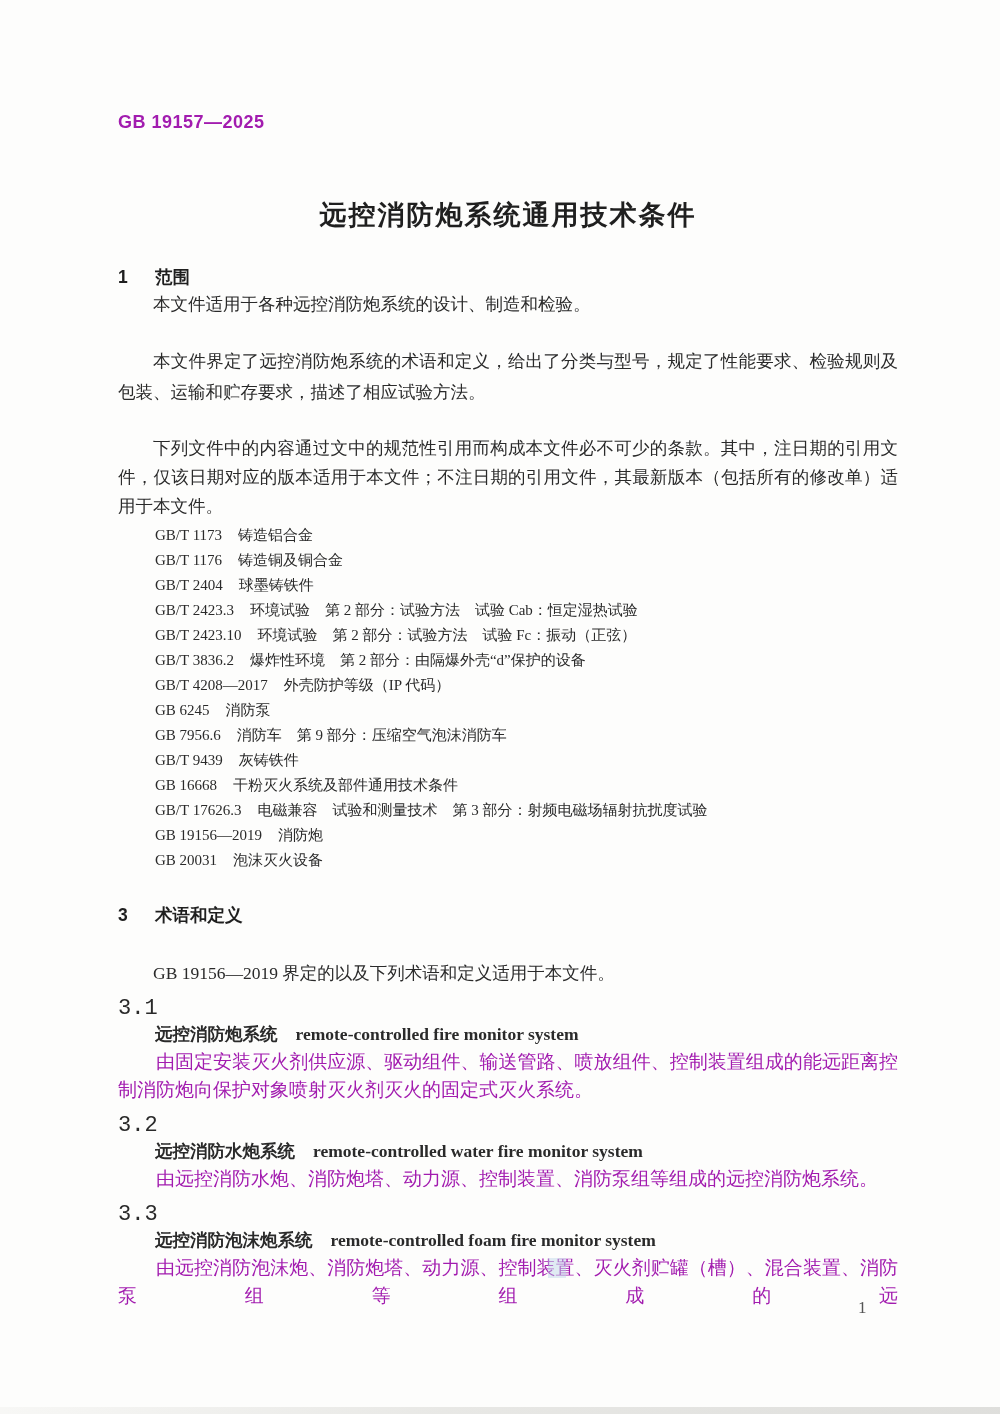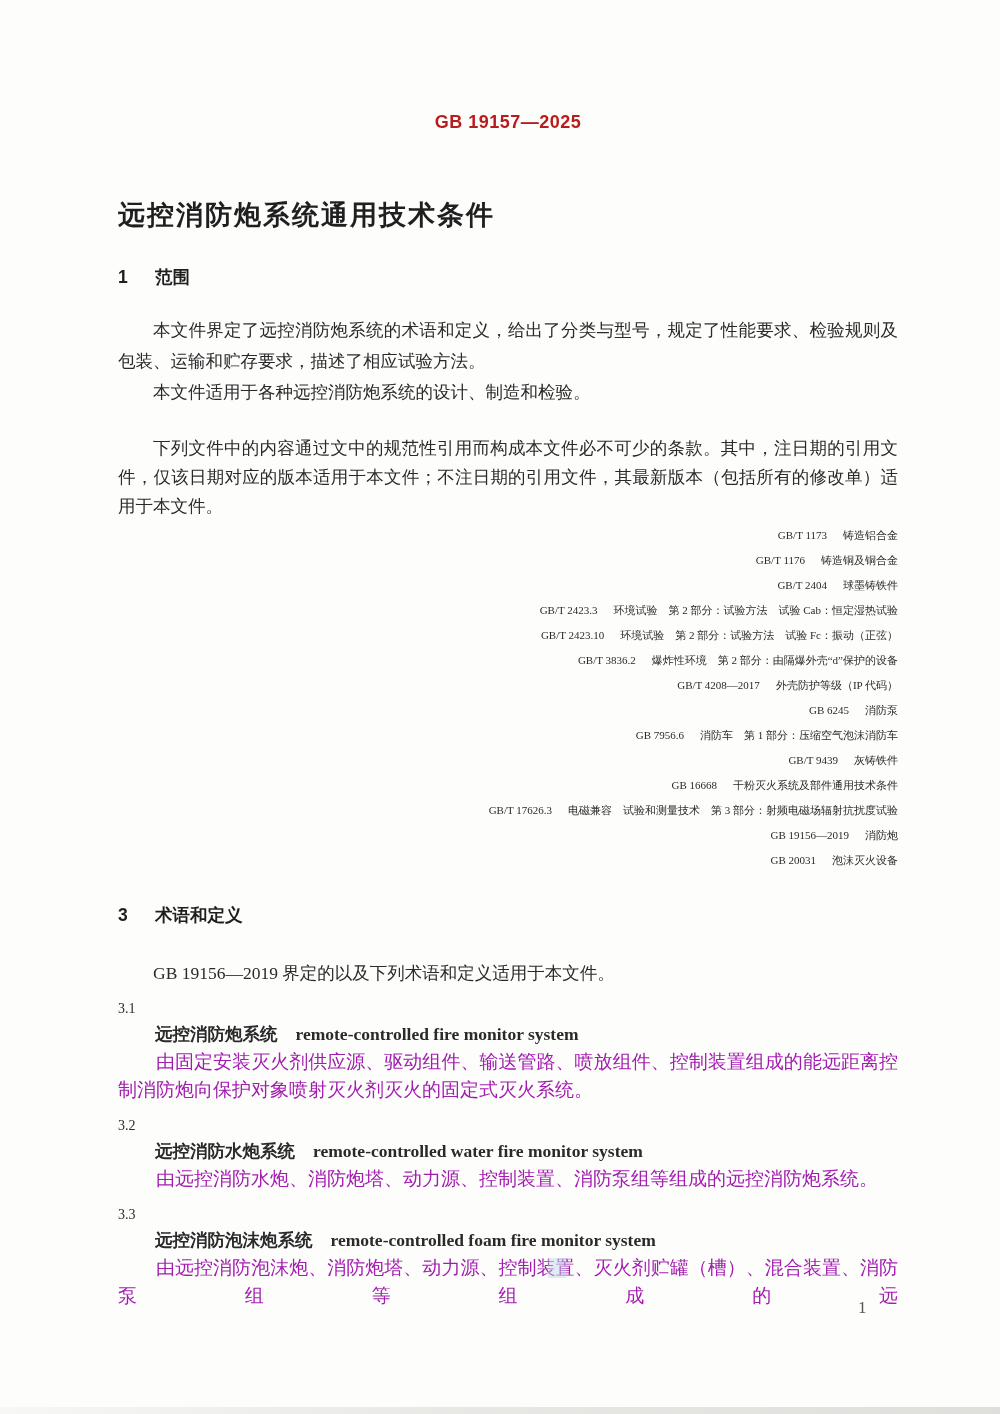--- a/index.html
+++ b/index.html
@@ -9,28 +9,28 @@
     width:1000px;height:1414px;
     background:#fdfdfc;
     color:#2a2a2a;
     font-family:"Liberation Serif", serif;
     overflow:hidden;
   }
   .content{position:absolute;left:118px;top:0;width:780px;}
 
   .doc-number{
     margin-top:112px;
-    text-align:center;
+    text-align:left;
     font-family:"Liberation Sans", sans-serif;
     font-weight:700;font-size:18px;letter-spacing:.5px;
-    color:#b91c1c;
+    color:#a21caf;
   }
   .title{
     margin:64px 0 0;
-    text-align:left;
+    text-align:center;
     font-family:"Liberation Sans", sans-serif;
     font-weight:700;font-size:27px;letter-spacing:2px;
     color:#1f1f1f;
   }
   .sec-heading{
     font-family:"Liberation Sans", sans-serif;
     font-weight:700;font-size:17.5px;line-height:24px;
     color:#1f1f1f;
   }
   .sec-heading .sec-num{display:inline-block;min-width:37px;font-weight:700;}
@@ -41,30 +41,30 @@
   .body-para{
     margin:0;font-size:17.5px;line-height:31px;
     text-indent:2em;text-align:justify;
     color:#2a2a2a;
   }
   .first-para{margin-top:26px;}
   .intro2{margin-top:26px;line-height:29px;}
 
   .ref-list{
     list-style:none;margin:2px 0 8px;padding:0 0 0 37px;
-    font-size:11px;line-height:25px;color:#2a2a2a;text-align:right;
+    font-size:15px;line-height:25px;color:#2a2a2a;
   }
   .ref-title{margin-left:16px;}
 
   .intro3{margin-top:32px;line-height:28px;}
 
   .term-number{
     margin-top:10px;
-    font-family:Liberation Serif, serif;
-    font-size:14px;line-height:23px;color:#2a2a2a;
+    font-family:Liberation Mono, monospace;
+    font-size:22px;line-height:23px;color:#2a2a2a;
   }
   .term-name{
     padding-left:37px;line-height:28px;
     font-weight:700;font-size:17.5px;
   }
   .term-name .zh{font-family:"Liberation Sans", sans-serif;}
   .term-name .en{font-family:"Liberation Serif", serif;margin-left:18px;}
   .term-def{
     margin:0;font-size:19px;line-height:28px;
     text-indent:2em;text-align:justify;color:#a21caf;
@@ -91,35 +91,35 @@
 <div class="page">
   <div class="content">
 
     <div class="doc-number">GB 19157—2025</div>
 
     <h1 class="title">远控消防炮系统通用技术条件</h1>
 
     <div class="sec-heading" id="sec1-heading">
       <span class="sec-num">1</span><span>范围</span>
     </div>
+    <p class="body-para">本文件适用于各种远控消防炮系统的设计、制造和检验。</p>
     <p class="body-para first-para">本文件界定了远控消防炮系统的术语和定义，给出了分类与型号，规定了性能要求、检验规则及包装、运输和贮存要求，描述了相应试验方法。</p>
-    <p class="body-para">本文件适用于各种远控消防炮系统的设计、制造和检验。</p>
 
     <p class="body-para intro2">下列文件中的内容通过文中的规范性引用而构成本文件必不可少的条款。其中，注日期的引用文件，仅该日期对应的版本适用于本文件；不注日期的引用文件，其最新版本（包括所有的修改单）适用于本文件。</p>
 
     <ul class="ref-list">
       <li><span>GB/T 1173</span><span class="ref-title">铸造铝合金</span></li>
       <li><span>GB/T 1176</span><span class="ref-title">铸造铜及铜合金</span></li>
       <li><span>GB/T 2404</span><span class="ref-title">球墨铸铁件</span></li>
       <li><span>GB/T 2423.3</span><span class="ref-title">环境试验　第 2 部分：试验方法　试验 Cab：恒定湿热试验</span></li>
       <li><span>GB/T 2423.10</span><span class="ref-title">环境试验　第 2 部分：试验方法　试验 Fc：振动（正弦）</span></li>
       <li><span>GB/T 3836.2</span><span class="ref-title">爆炸性环境　第 2 部分：由隔爆外壳“d”保护的设备</span></li>
       <li><span>GB/T 4208—2017</span><span class="ref-title">外壳防护等级（IP 代码）</span></li>
       <li><span>GB 6245</span><span class="ref-title">消防泵</span></li>
-      <li><span>GB 7956.6</span><span class="ref-title">消防车　第 1 部分：压缩空气泡沫消防车</span></li>
+      <li><span>GB 7956.6</span><span class="ref-title">消防车　第 9 部分：压缩空气泡沫消防车</span></li>
       <li><span>GB/T 9439</span><span class="ref-title">灰铸铁件</span></li>
       <li><span>GB 16668</span><span class="ref-title">干粉灭火系统及部件通用技术条件</span></li>
       <li><span>GB/T 17626.3</span><span class="ref-title">电磁兼容　试验和测量技术　第 3 部分：射频电磁场辐射抗扰度试验</span></li>
       <li><span>GB 19156—2019</span><span class="ref-title">消防炮</span></li>
       <li><span>GB 20031</span><span class="ref-title">泡沫灭火设备</span></li>
     </ul>
 
     <div class="sec-heading" id="sec3-heading">
       <span class="sec-num">3</span><span>术语和定义</span>
     </div>

